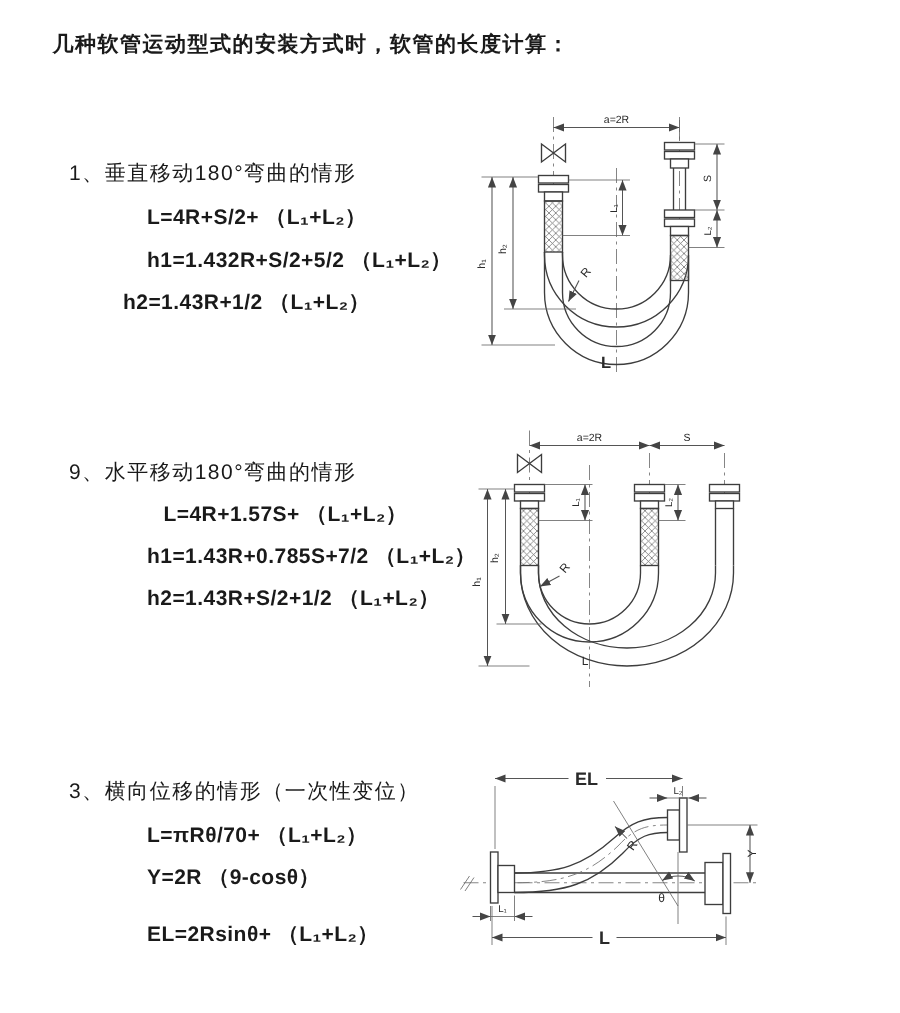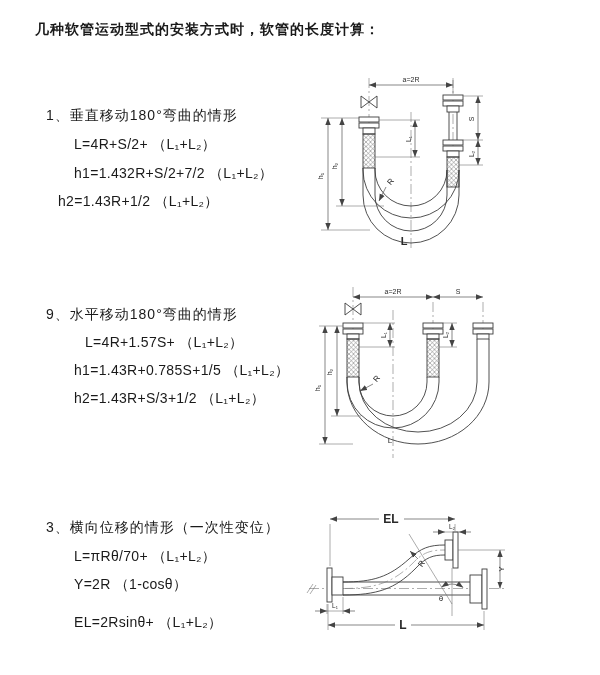--- a/index.html
+++ b/index.html
@@ -3,21 +3,21 @@
 <meta charset="utf-8">
 <style>
   html,body{margin:0;padding:0;}
   body{
     width:600px;height:675px;position:relative;background:#ffffff;overflow:hidden;
     font-family:"Liberation Sans","DejaVu Sans",sans-serif;color:#1a1a1a;
   }
   .abs{position:absolute;}
   .title{left:35px;top:21px;font-size:14px;font-weight:bold;letter-spacing:1px;}
   .sec-heading{font-size:14px;font-weight:normal;letter-spacing:1px;}
-  .formula{font-size:14px;font-weight:normal;letter-spacing:0.3px;}
+  .formula{font-size:14px;font-weight:bold;letter-spacing:0.3px;margin-left:24px;}
   svg.diag{position:absolute;overflow:visible;}
   svg.diag text{font-family:"Liberation Sans","DejaVu Sans",sans-serif;fill:#2a2a2a;}
   .dim{stroke:#555;stroke-width:0.7;fill:none;}
   .thin{stroke:#666;stroke-width:0.55;fill:none;}
   .cl{stroke:#777;stroke-width:0.6;fill:none;stroke-dasharray:10 3 2 3;}
   .hose{stroke:#3d3d3d;stroke-width:0.9;fill:none;}
   .fit{stroke:#3d3d3d;stroke-width:0.9;fill:#ffffff;}
   .braid{stroke:#3d3d3d;stroke-width:0.9;fill:url(#hatch);}
   .lbl{font-size:7px;}
   .lbl6{font-size:6.5px;}
@@ -36,31 +36,31 @@
     <pattern id="hatch" patternUnits="userSpaceOnUse" width="4.5" height="4.5">
       <path d="M0,4.5 L4.5,0 M0,0 L4.5,4.5" stroke="#6a6a6a" stroke-width="0.5"></path>
     </pattern>
   </defs>
 </svg>
 
 <div class="abs title">几种软管运动型式的安装方式时，软管的长度计算：</div>
 
 <div class="abs sec-heading" style="left:46px;top:107px">1、垂直移动180°弯曲的情形</div>
 <div class="abs formula" style="left:74px;top:136px">L=4R+S/2+ （L₁+L₂）</div>
-<div class="abs formula" style="left:74px;top:165px">h1=1.432R+S/2+7/2 （L₁+L₂）</div>
+<div class="abs formula" style="left:74px;top:165px">h1=1.432R+S/2+5/2 （L₁+L₂）</div>
 <div class="abs formula" style="left:58px;top:193px">h2=1.43R+1/2 （L₁+L₂）</div>
 
 <div class="abs sec-heading" style="left:46px;top:306px">9、水平移动180°弯曲的情形</div>
 <div class="abs formula" style="left:85px;top:334px">L=4R+1.57S+ （L₁+L₂）</div>
-<div class="abs formula" style="left:74px;top:362px">h1=1.43R+0.785S+1/5 （L₁+L₂）</div>
-<div class="abs formula" style="left:74px;top:390px">h2=1.43R+S/3+1/2 （L₁+L₂）</div>
+<div class="abs formula" style="left:74px;top:362px">h1=1.43R+0.785S+7/2 （L₁+L₂）</div>
+<div class="abs formula" style="left:74px;top:390px">h2=1.43R+S/2+1/2 （L₁+L₂）</div>
 
 <div class="abs sec-heading" style="left:46px;top:519px">3、横向位移的情形（一次性变位）</div>
 <div class="abs formula" style="left:74px;top:548px">L=πRθ/70+ （L₁+L₂）</div>
-<div class="abs formula" style="left:74px;top:576px">Y=2R （1-cosθ）</div>
+<div class="abs formula" style="left:74px;top:576px">Y=2R （9-cosθ）</div>
 <div class="abs formula" style="left:74px;top:614px">EL=2Rsinθ+ （L₁+L₂）</div>
 
 <svg class="diag" style="left:312px;top:70px" width="250" height="185" viewBox="0 0 250 185">
   <g>
     <line class="cl" x1="57" y1="8" x2="57" y2="62"></line>
     <line class="cl" x1="141" y1="8" x2="141" y2="86"></line>
     <line class="cl" x1="99" y1="42" x2="99" y2="178"></line>
   </g>
   <g>
     <path class="hose" d="M51,98 V100 A48,48 0 0 0 147,100 V117"></path>

